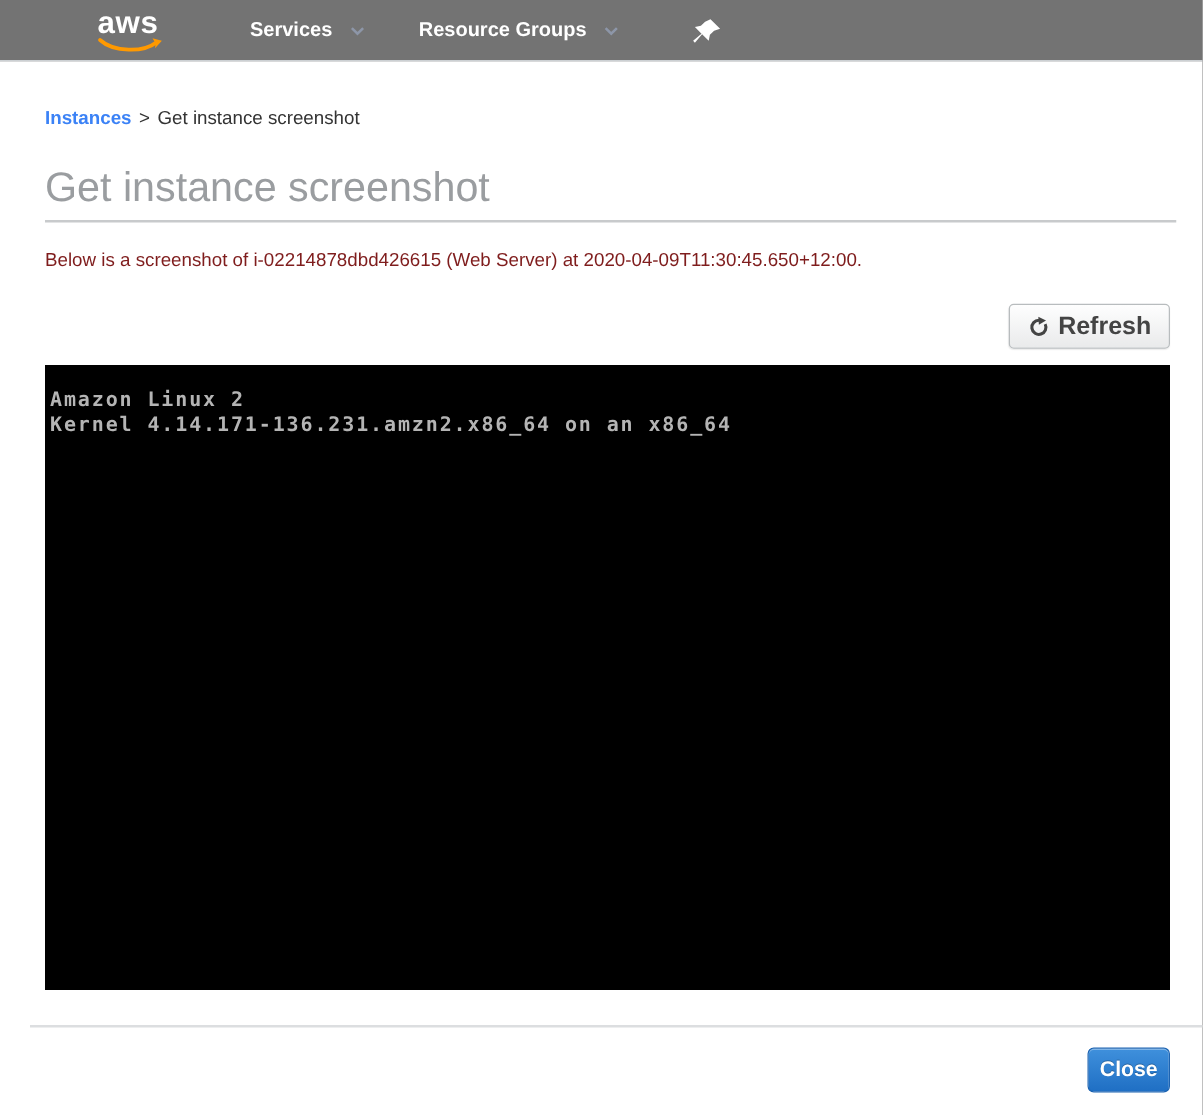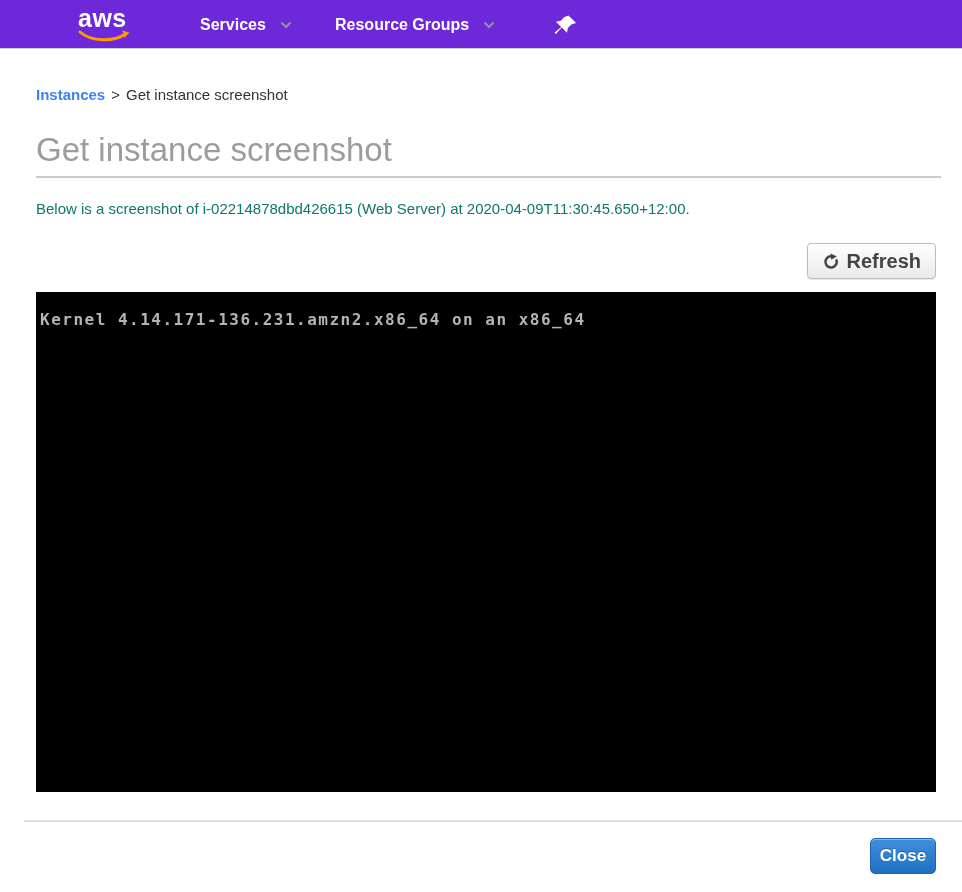--- a/index.html
+++ b/index.html
@@ -2,21 +2,21 @@
 <html><head>
 <meta charset="utf-8">
 <style>
   * { margin: 0; padding: 0; box-sizing: border-box; }
   html, body { width: 962px; height: 892px; background: #ffffff; }
   body { font-family: "Liberation Sans", sans-serif; position: relative; overflow: hidden; }
 
   
   .nav {
     position: absolute; left: 0; top: 0; width: 962px; height: 49px;
-    background: #6d28d9; border-bottom: 1px solid #ccd0d3;
+    background: #737373; border-bottom: 1px solid #ccd0d3;
   }
   .logo {
     position: absolute; left: 78px; top: 5px; width: 50px; height: 40px;
     cursor: pointer;
   }
   .logo-text {
     color: #ffffff; font-weight: bold; font-size: 25px; letter-spacing: 0.5px;
     line-height: 26px; display: block;
   }
   .logo-swoosh { position: absolute; left: 0; top: 25px; }
@@ -38,21 +38,21 @@
   .page-title {
     position: absolute; left: 36px; top: 131px;
     font-size: 33px; font-weight: 400; color: #9a9da0; letter-spacing: 0;
   }
   .title-rule {
     position: absolute; left: 36px; top: 176px; width: 905px; height: 2px;
     background: #c8cacc; border: none;
   }
 
   
-  .description { position: absolute; left: 36px; top: 200px; font-size: 15px; color: #0f766e; }
+  .description { position: absolute; left: 36px; top: 200px; font-size: 15px; color: #7f1d1d; }
 
   
   .refresh-btn {
     position: absolute; top: 243px; right: 26px; height: 36px;
     display: inline-flex; align-items: center; gap: 8px; padding: 0 14px;
     background: linear-gradient(#fefefe, #e9eaeb);
     border: 1px solid #b8bcbe; border-radius: 4px;
     font-family: "Liberation Sans", sans-serif;
     font-size: 20px; font-weight: bold; color: #444; cursor: pointer;
     box-shadow: 0 1px 1px rgba(0,0,0,0.08);
@@ -135,18 +135,19 @@
 
 <button class="refresh-btn">
   <svg width="17" height="17" viewBox="0 0 22 22">
     <path d="M12 4.2 A7.3 7.3 0 1 0 18.3 8.2" fill="none" stroke="#444" stroke-width="3.2"></path>
     <path d="M11.2 0.6 L19.2 4.4 L11.8 8.8 Z" fill="#444"></path>
   </svg>
   <span>Refresh</span>
 </button>
 
 <div class="console">
+  <div class="console-line">Amazon Linux 2</div>
   <div class="console-line">Kernel 4.14.171-136.231.amzn2.x86_64 on an x86_64</div>
   <div class="console-line"></div>
 </div>
 
 <div class="footer-rule"></div>
 <button class="close-btn">Close</button>
 
 </body></html>

